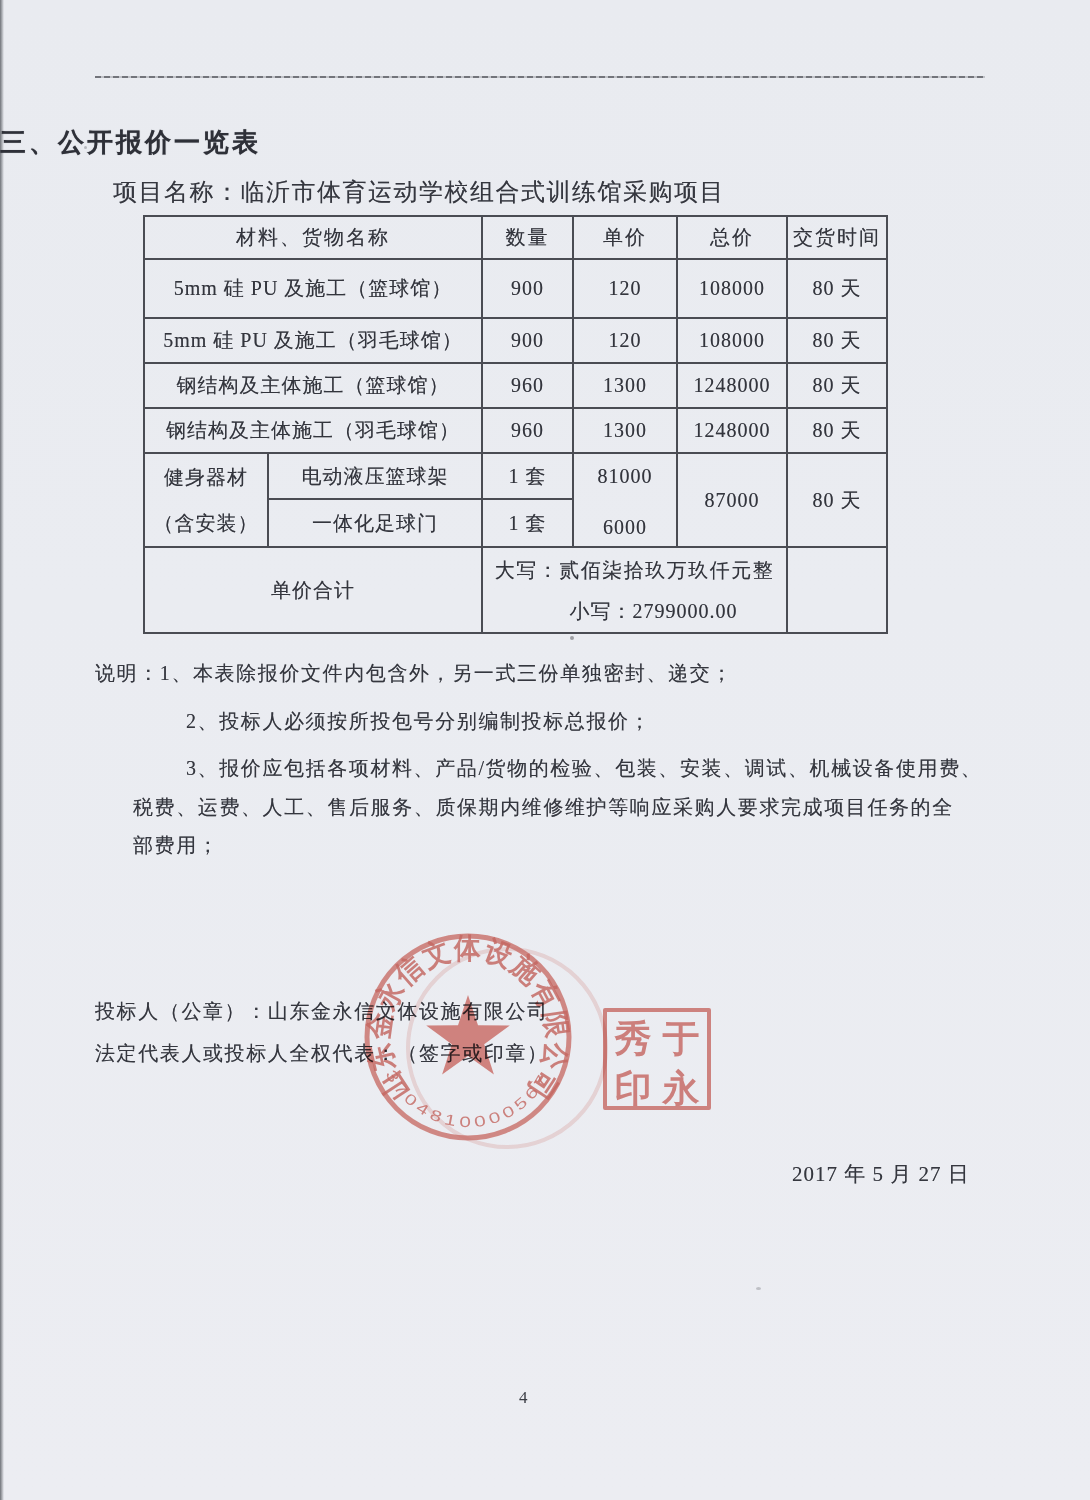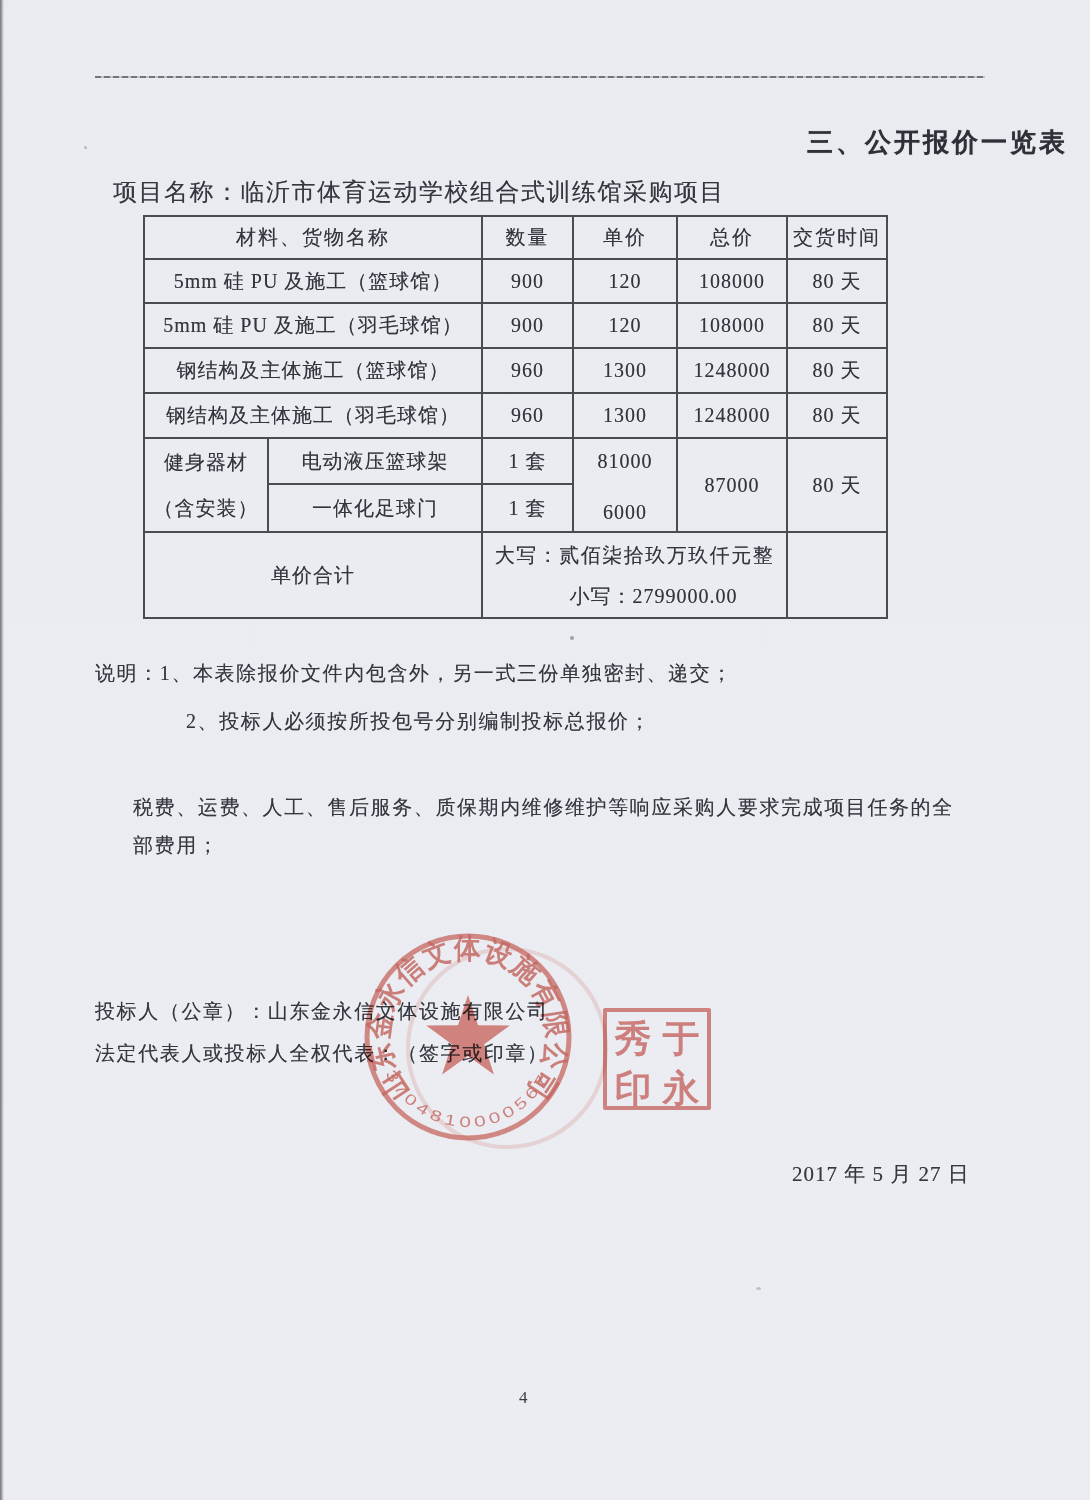--- a/index.html
+++ b/index.html
@@ -19,21 +19,21 @@
     position:absolute;left:0;top:0;bottom:0;width:4px;
     background:linear-gradient(90deg,rgba(70,74,80,.75),rgba(70,74,80,0));
   }
   .top-rule{
     position:absolute;left:95px;top:76px;width:890px;height:2px;
     background:repeating-linear-gradient(90deg,#5d5f66 0 6px,rgba(93,95,102,.35) 6px 9px);
     opacity:.85;
   }
   .title{
     position:absolute;left:0;top:125px;width:1068px;margin:0;
-    text-align:right;
+    text-align:left;
     font-size:26px;font-weight:bold;letter-spacing:3px;
     color:#2e3038;
     text-shadow:0 0 .7px rgba(44,46,54,.6);
   }
   .project-line{
     position:absolute;left:113px;top:176px;
     font-size:24px;letter-spacing:1.5px;
     text-shadow:0 0 .6px rgba(50,52,60,.5);
   }
   table.quote{
@@ -122,21 +122,21 @@
         <col style="width:100px">
     </colgroup>
     <tbody>
       <tr style="height:43px">
         <th colspan="2">材料、货物名称</th>
         <th>数量</th>
         <th>单价</th>
         <th>总价</th>
         <th>交货时间</th>
       </tr>
-      <tr style="height:44px">
+      <tr style="height:59px">
         <td colspan="2">5mm 硅 PU 及施工（篮球馆）</td>
         <td>900</td>
         <td>120</td>
         <td>108000</td>
         <td>80 天</td>
       </tr>
       <tr style="height:45px">
         <td colspan="2">5mm 硅 PU 及施工（羽毛球馆）</td>
         <td>900</td>
         <td>120</td>
@@ -181,20 +181,21 @@
           <div class="caps">大写：贰佰柒拾玖万玖仟元整</div>
           <div class="digits">小写：2799000.00</div>
         </td>
         <td></td>
       </tr>
     </tbody>
   </table>
 
   <div class="note-line" style="left:95px;top:660px">说明：1、本表除报价文件内包含外，另一式三份单独密封、递交；</div>
   <div class="note-line" style="left:186px;top:708px">2、投标人必须按所投包号分别编制投标总报价；</div>
+  <div class="note-line" style="left:186px;top:755px">3、报价应包括各项材料、产品/货物的检验、包装、安装、调试、机械设备使用费、</div>
   <div class="note-line" style="left:133px;top:794px">税费、运费、人工、售后服务、质保期内维修维护等响应采购人要求完成项目任务的全</div>
   <div class="note-line" style="left:133px;top:832px">部费用；</div>
 
   <div class="sig-line" style="top:998px">投标人（公章）：山东金永信文体设施有限公司</div>
   <div class="sig-line" style="top:1040px">法定代表人或投标人全权代表：（签字或印章）</div>
 
   <div class="stamps">
     <svg class="round-seal" width="270" height="240" viewBox="0 0 270 240">
       <circle cx="112" cy="112" r="101" fill="none" stroke="#d4645a" stroke-width="5" opacity="0.8"></circle>
       <circle cx="151" cy="123" r="99" fill="none" stroke="#d4645a" stroke-width="4" opacity="0.22"></circle>

